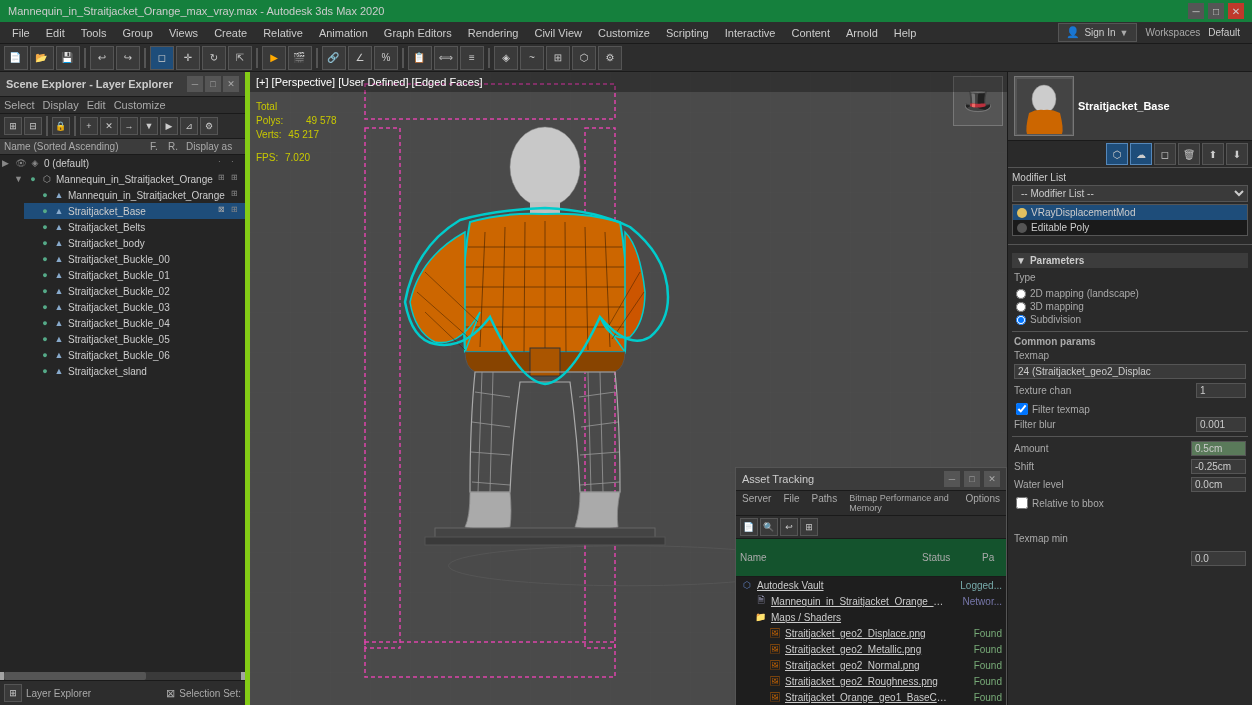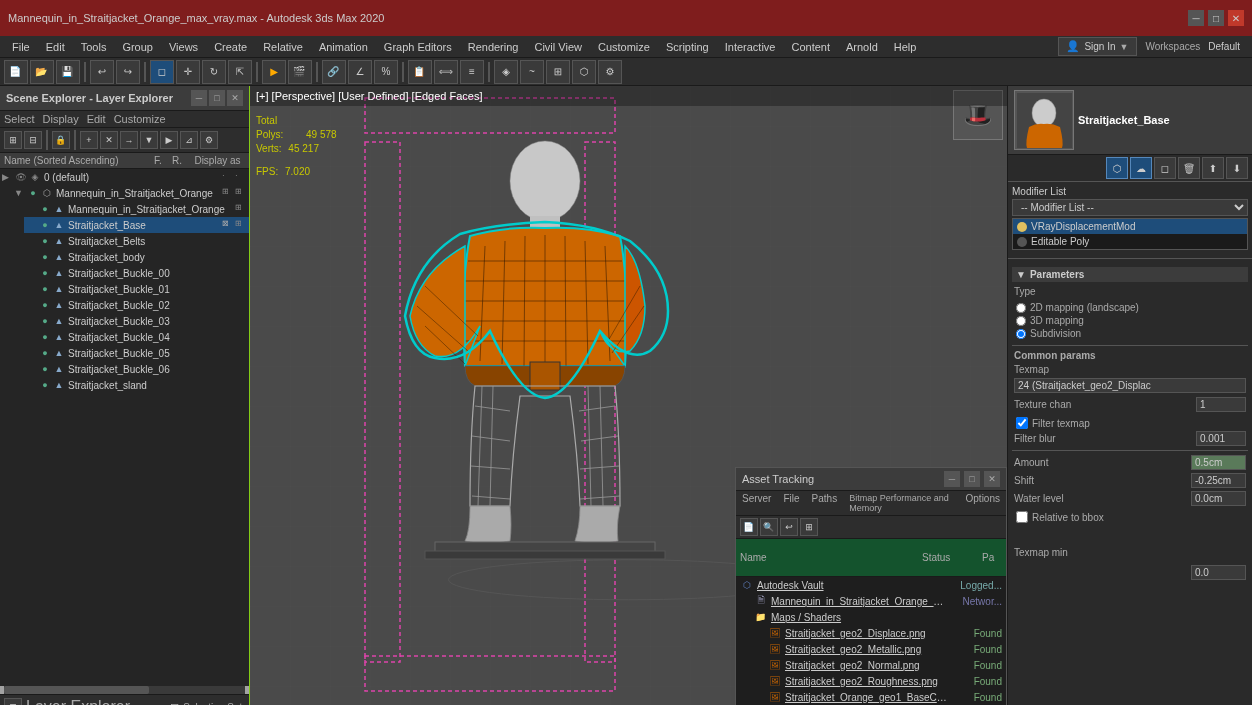--- a/index.html
+++ b/index.html
@@ -1,37 +1,37 @@
 <!DOCTYPE html>
 <html><head>
   <meta charset="utf-8">
   <style>
     * { margin: 0; padding: 0; box-sizing: border-box; }
     body { background: #3a3a3a; color: #ccc; font-family: 'Segoe UI', Arial, sans-serif; font-size: 11px; overflow: hidden; width: 1252px; height: 705px; }
 
     
-    #title-bar { background: #7f1d1d; height: 36px; display: flex; align-items: center; justify-content: space-between; padding: 0 8px; }
+    #title-bar { background: #15803d; height: 22px; display: flex; align-items: center; justify-content: space-between; padding: 0 8px; }
     #title-bar .win-controls { display: flex; gap: 4px; }
     #title-bar .win-btn { width: 16px; height: 16px; background: #555; border: none; color: #ccc; font-size: 10px; cursor: pointer; display: flex; align-items: center; justify-content: center; }
     #title-bar .win-btn.close { background: #c0392b; }
 
     
     #menu-bar { background: #2d2d2d; height: 22px; display: flex; align-items: center; padding: 0 4px; border-bottom: 1px solid #1a1a1a; }
     .menu-item { padding: 2px 8px; color: #ccc; cursor: pointer; font-size: 11px; }
 
     
     #toolbar { background: #2d2d2d; height: 28px; display: flex; align-items: center; padding: 2px 4px; gap: 2px; border-bottom: 1px solid #1a1a1a; }
     .tool-btn { width: 24px; height: 24px; background: #3a3a3a; border: 1px solid #555; color: #ccc; font-size: 10px; cursor: pointer; display: flex; align-items: center; justify-content: center; }
     .tool-sep { width: 2px; height: 20px; background: #555; margin: 0 2px; }
 
     
     #main-content { display: flex; height: calc(705px - 22px - 22px - 28px); }
 
     
-    #left-panel { width: 250px; background: #a3a3a3; display: flex; flex-direction: column; border-right: 1px solid #84cc16; }
+    #left-panel { width: 250px; background: #a3a3a3; display: flex; flex-direction: column; border-right: 5px solid #84cc16; }
     #scene-explorer-header { background: #3c3c3c; padding: 4px 6px; display: flex; align-items: center; justify-content: space-between; border-bottom: 1px solid #1a1a1a; }
     #scene-explorer-title { color: #ccc; font-size: 11px; font-weight: bold; }
     #scene-explorer-controls { display: flex; gap: 2px; }
     .se-btn { width: 16px; height: 16px; background: #555; border: none; color: #aaa; font-size: 9px; cursor: pointer; display: flex; align-items: center; justify-content: center; }
     #se-menu-bar { background: #2d2d2d; padding: 2px 4px; display: flex; gap: 8px; border-bottom: 1px solid #1a1a1a; }
     #se-toolbar { background: #2d2d2d; padding: 2px 4px; display: flex; align-items: center; gap: 2px; border-bottom: 1px solid #1a1a1a; }
     #se-column-header { background: #3c3c3c; display: flex; padding: 2px 4px; border-bottom: 1px solid #1a1a1a; font-size: 10px; color: #aaa; }
     #se-tree { flex: 1; overflow-y: auto; background: #252525; }
     .tree-item { display: flex; align-items: center; padding: 1px 2px; cursor: pointer; min-height: 16px; }
     .tree-item.selected { background: #1e4d7a; }
@@ -206,21 +206,21 @@
       <button class="tool-btn" style="width:18px;height:18px;font-size:9px;">→</button>
       <button class="tool-btn" style="width:18px;height:18px;font-size:9px;">▼</button>
       <button class="tool-btn" style="width:18px;height:18px;font-size:9px;">▶</button>
       <button class="tool-btn" style="width:18px;height:18px;font-size:9px;">⊿</button>
       <button class="tool-btn" style="width:18px;height:18px;font-size:9px;">⚙</button>
     </div>
     <div id="se-column-header">
       <span style="flex:1; color:#aaa; font-size:10px;">Name (Sorted Ascending)</span>
       <span style="width:18px; color:#aaa; font-size:10px;">F.</span>
       <span style="width:18px; color:#aaa; font-size:10px;">R.</span>
-      <span style="width:55px; color:#aaa; font-size:10px;text-align:center;">Display as</span>
+      <span style="width:55px; color:#aaa; font-size:10px;">Display as</span>
     </div>
     <div id="se-tree">
 
       <div class="tree-item">
         <span class="tree-expand">▶</span>
         <span class="tree-eye">👁</span>
         <span class="tree-icon" style="color:#888;">◈</span>
         <span class="tree-label">0 (default)</span>
         <div class="tree-flags">
           <span class="flag-icon">·</span>
@@ -328,21 +328,21 @@
         <span class="tree-eye" style="color:#5a8;">●</span>
         <span class="tree-icon" style="color:#88aacc;">▲</span>
         <span class="tree-label">Straitjacket_sland</span>
       </div>
     </div>
     <div id="scrollbar-h">
       <div class="scrollbar-thumb"></div>
     </div>
     <div id="se-footer">
       <button class="tool-btn" style="width:18px;height:18px;font-size:9px;">⊞</button>
-      <span style="color:#aaa; font-size:16px;">Layer Explorer</span>
+      <span style="color:#aaa; font-size:10px;">Layer Explorer</span>
       <span style="color:#aaa; margin-left:auto;">⊠</span>
       <span style="color:#aaa; font-size:10px;">Selection Set:</span>
     </div>
   </div>
 
   <div id="viewport">
 
     <div id="viewport-header">
       <span id="viewport-label">[+] [Perspective] [User Defined] [Edged Faces]</span>
     </div>

